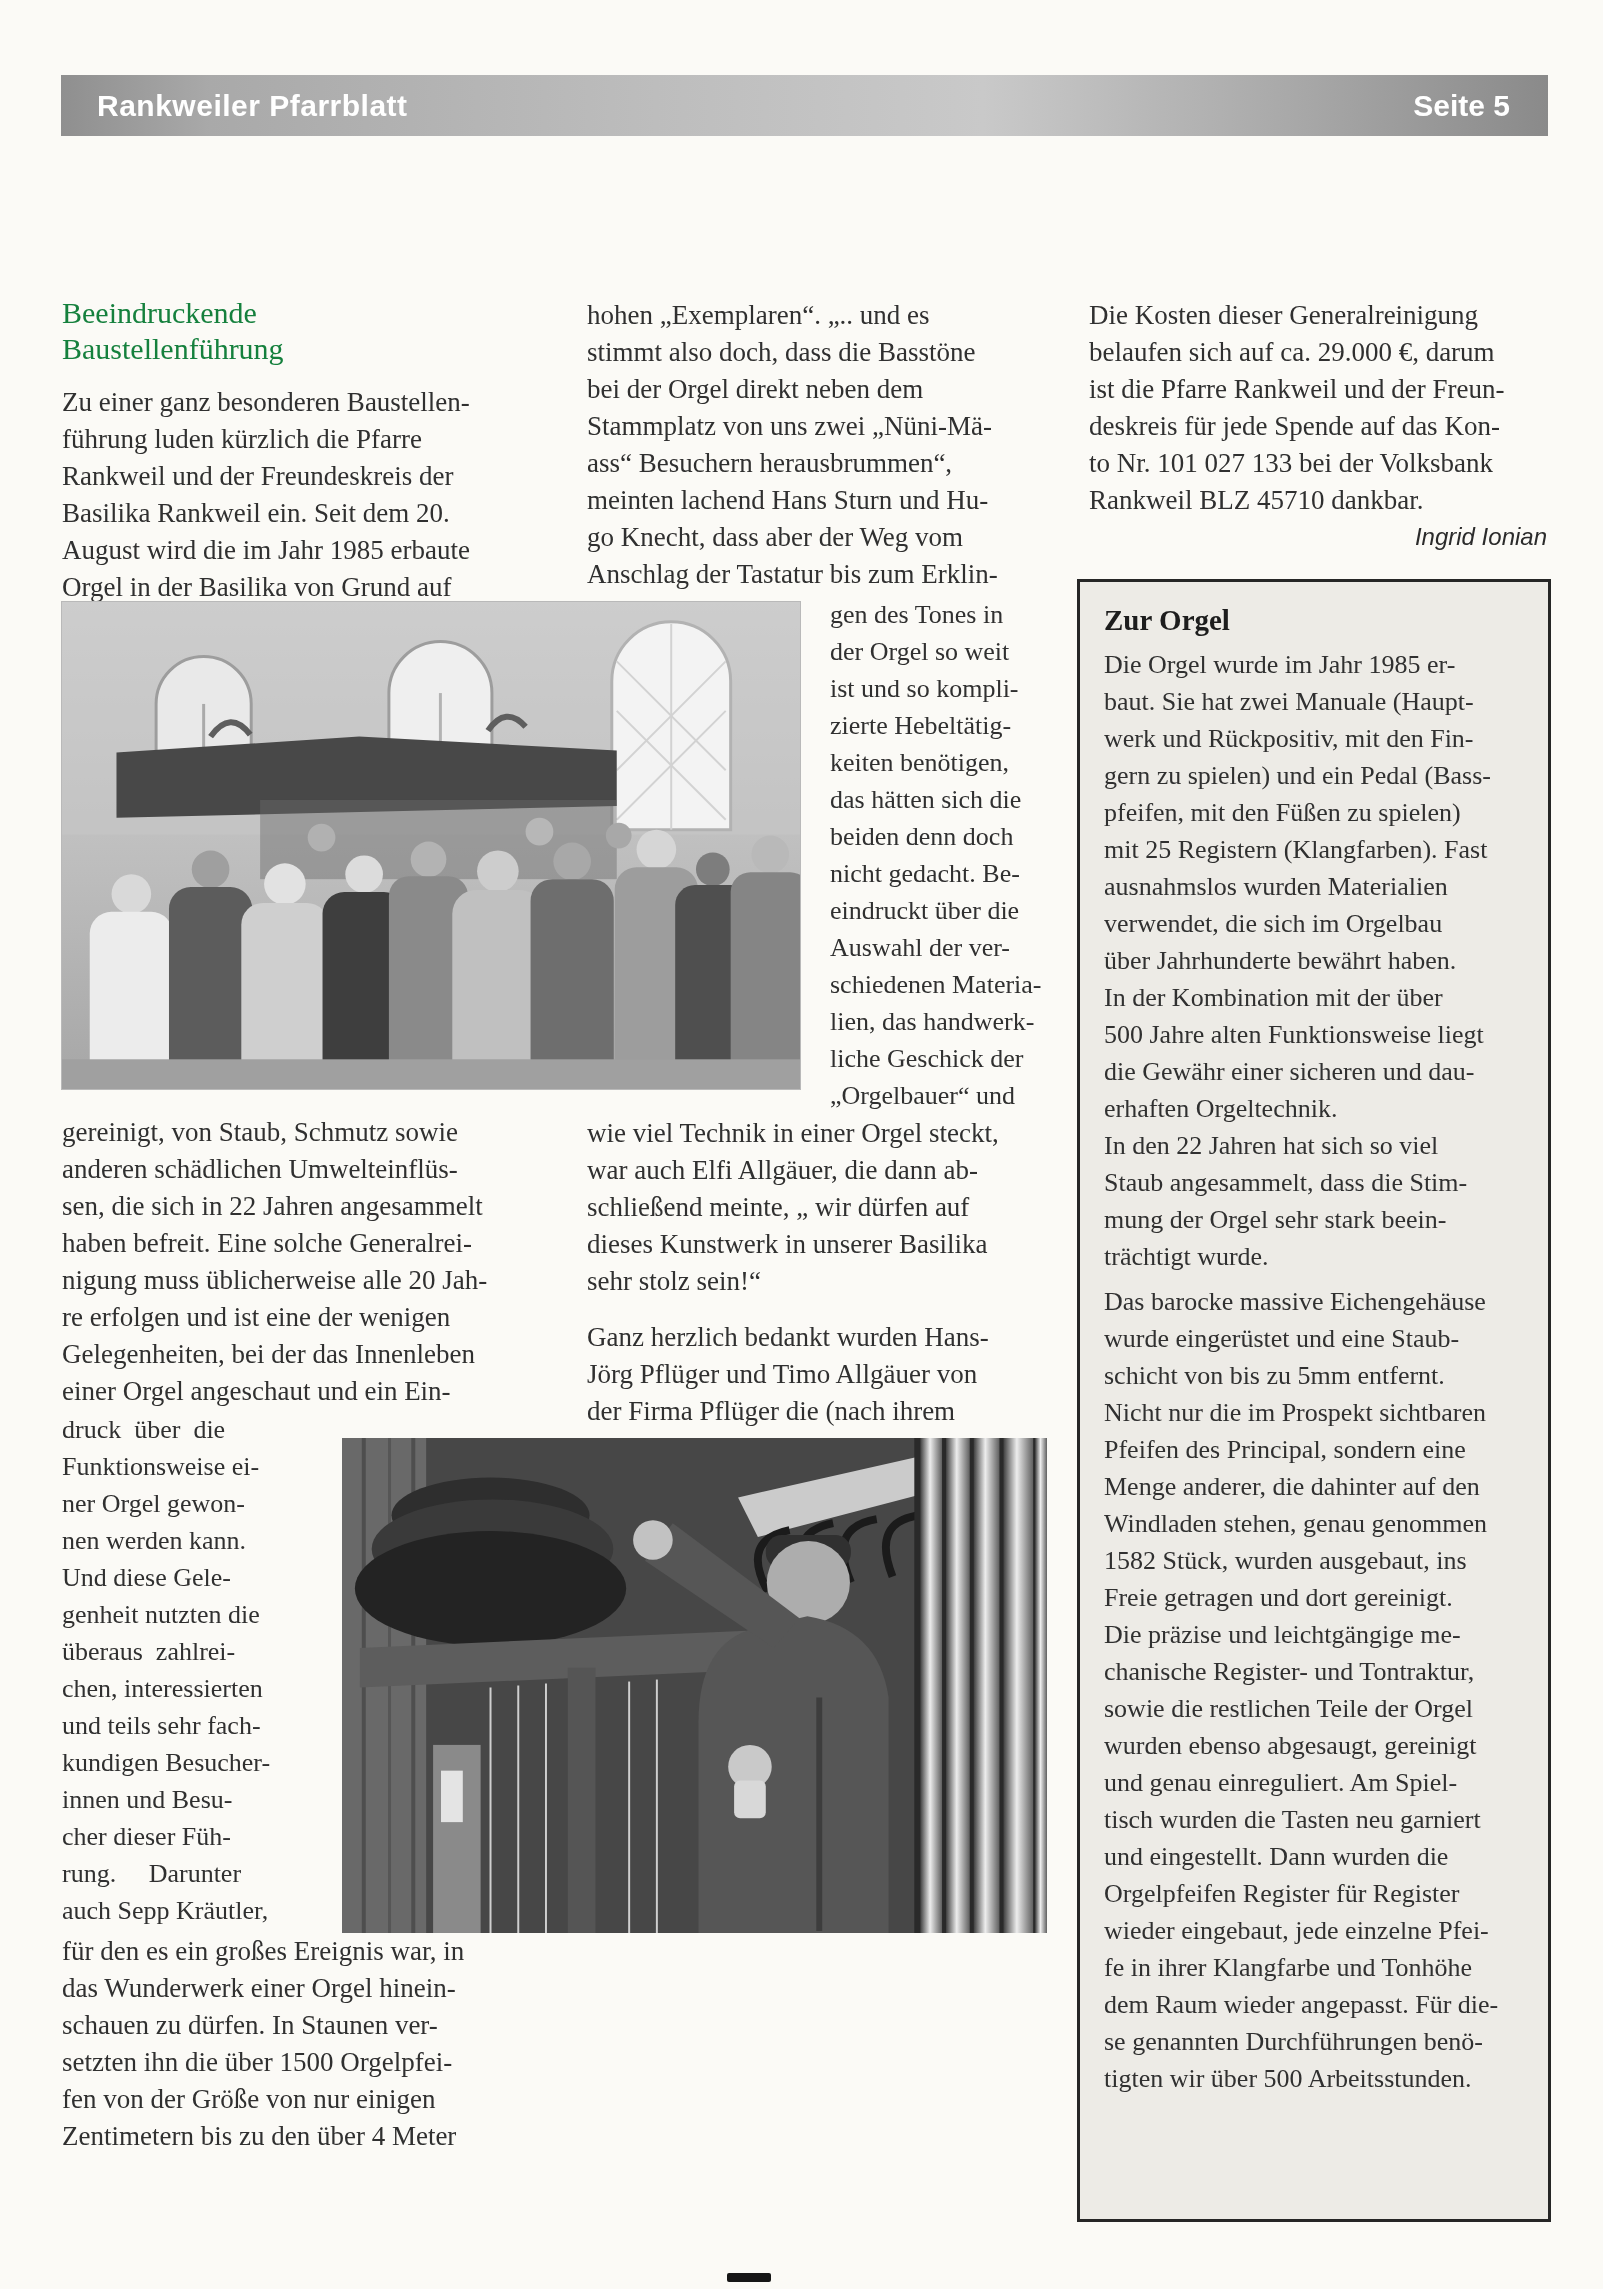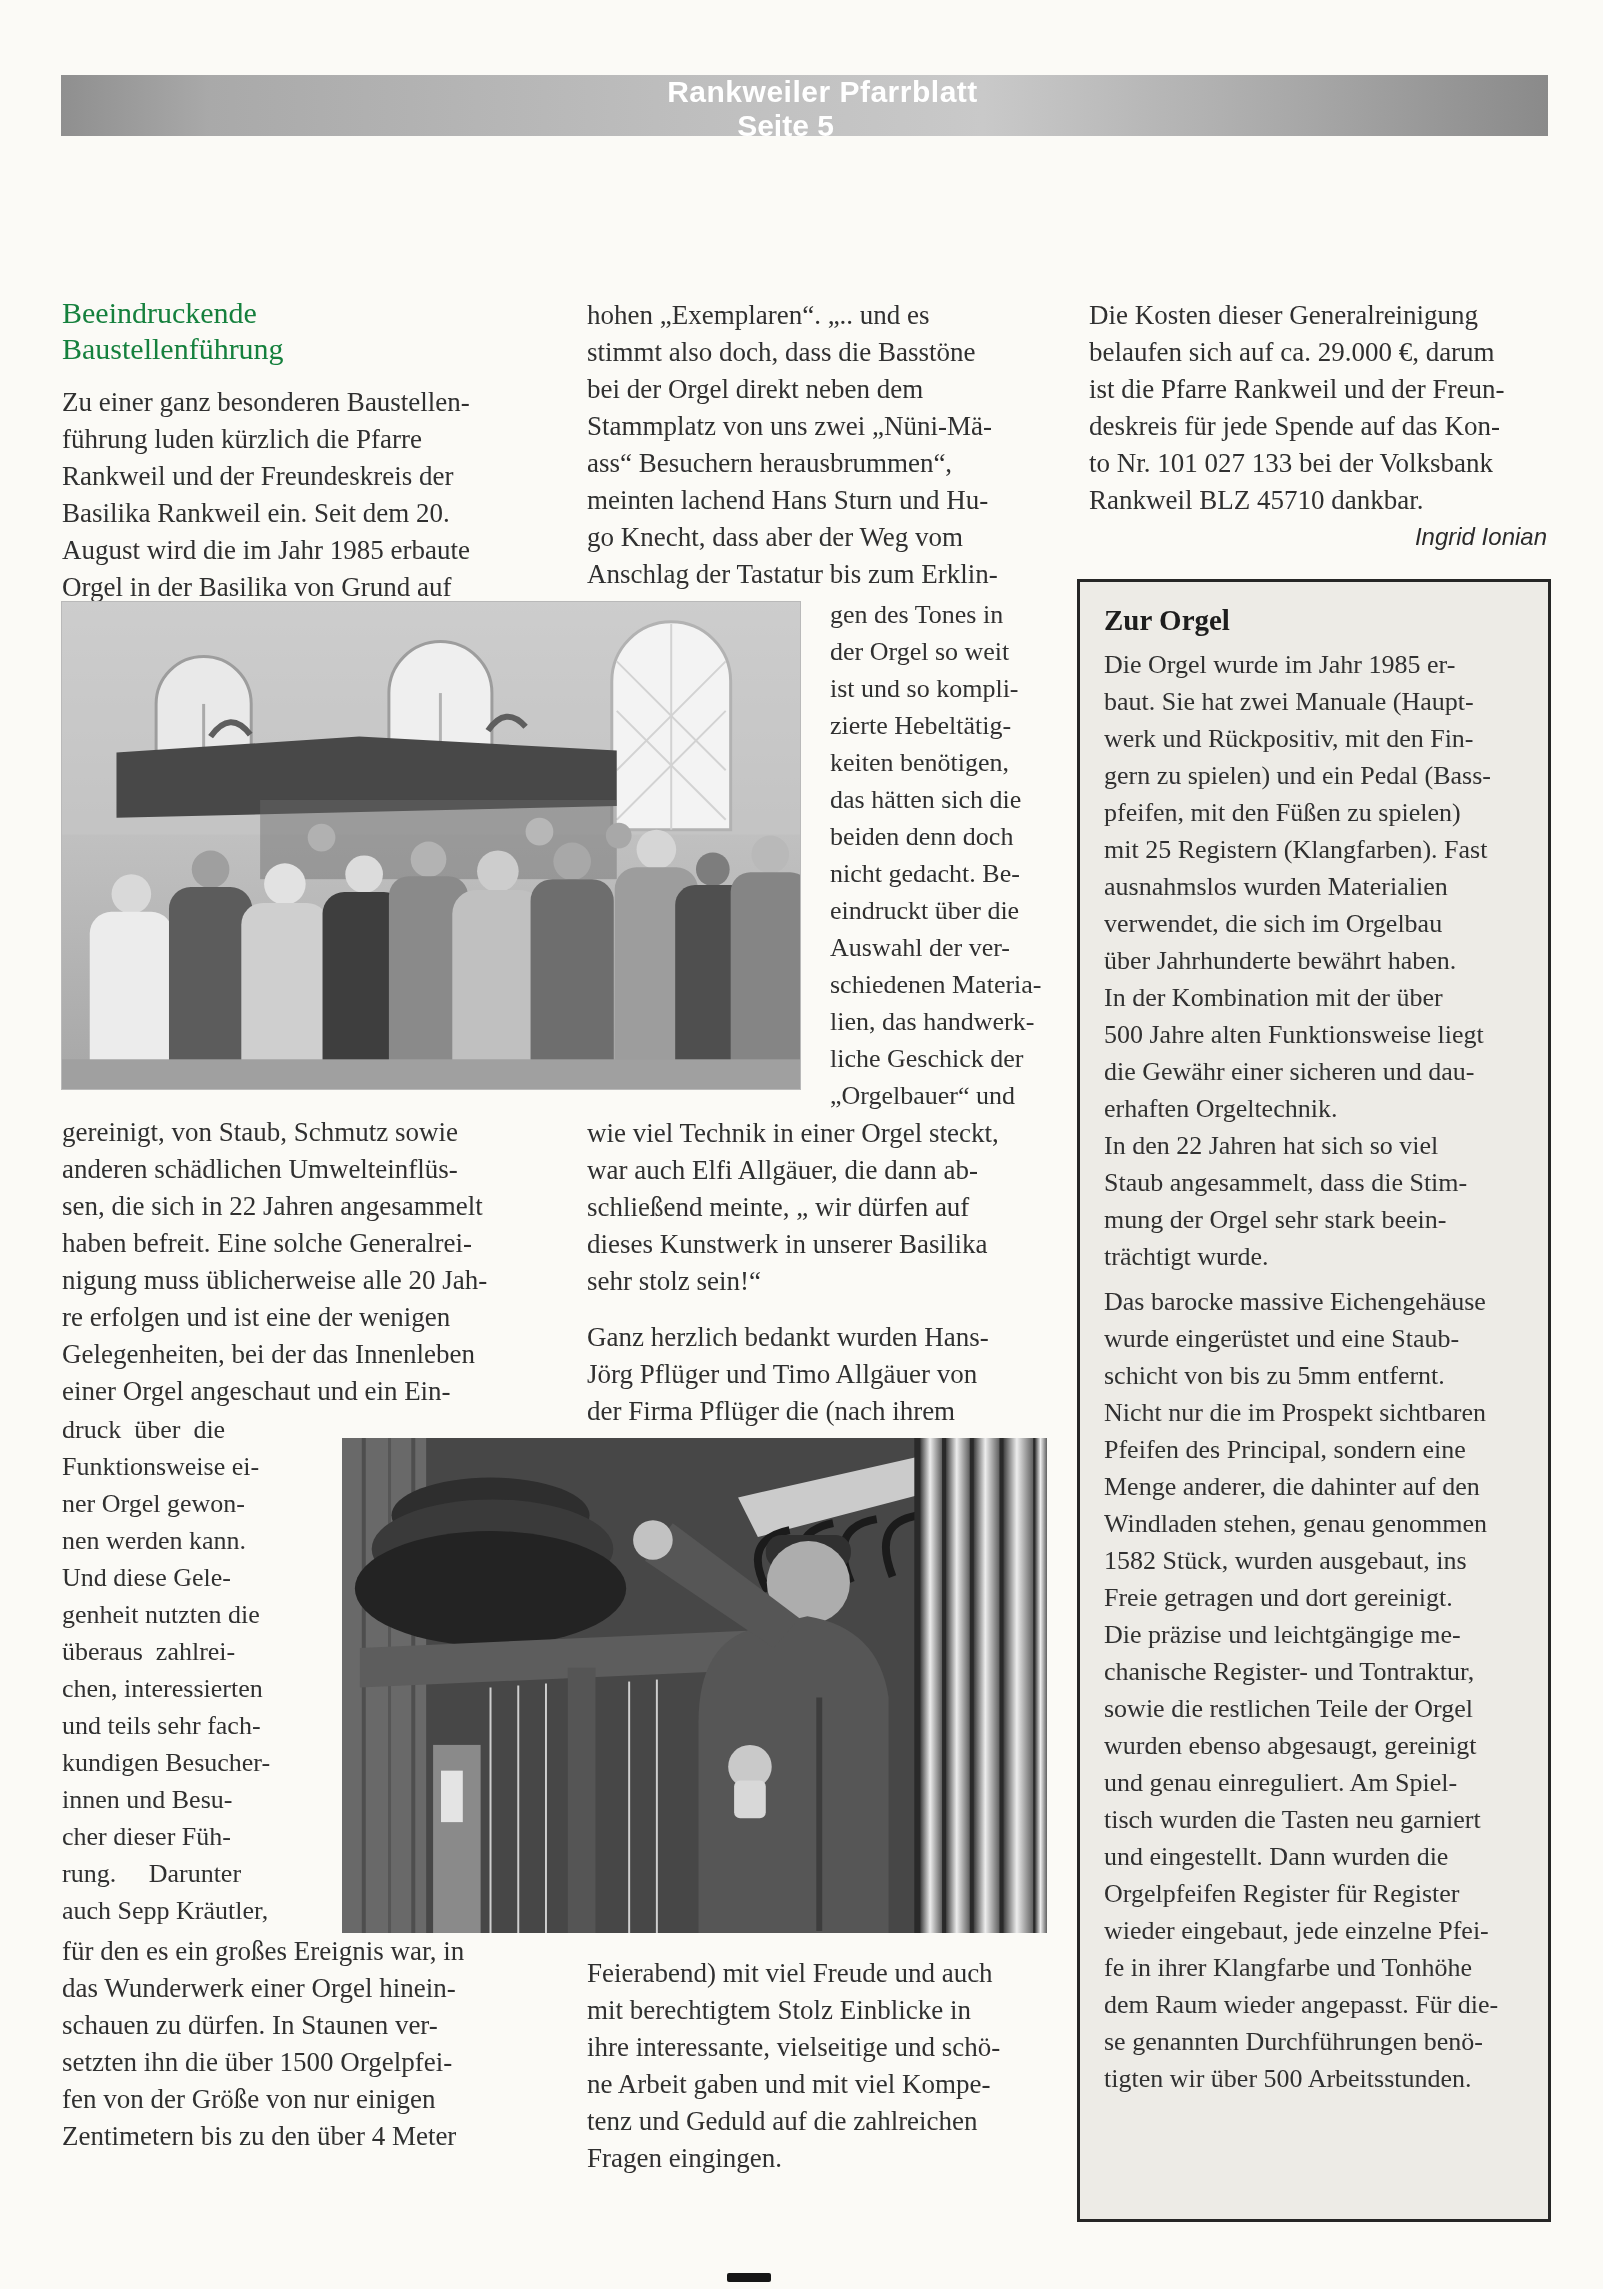--- a/index.html
+++ b/index.html
@@ -7,21 +7,21 @@
     position:relative;width:1604px;height:2290px;margin:0 auto;
     background:#fbfaf6;overflow:hidden;
     font-family:"Liberation Serif",serif;color:#2e2e2e;
   }
   .abs{position:absolute;}
   
   #header-bar{
     left:61px;top:75px;width:1487px;height:61px;
     background:linear-gradient(90deg,#8f8f8f 0%,#a9a9a9 10%,#bdbdbd 40%,#c9c9c9 62%,#a5a5a5 85%,#8a8a8a 100%);
     display:flex;align-items:center;justify-content:space-between;
-    font-family:"Liberation Sans",sans-serif;font-weight:bold;font-size:30px;color:#ffffff;flex-direction:column;
+    font-family:"Liberation Sans",sans-serif;font-weight:bold;font-size:30px;color:#ffffff;
   }
   #header-bar .hl{padding-left:36px;letter-spacing:0.5px;}
   #header-bar .hr{padding-right:38px;}
   
   #article-title{
     left:62px;top:198px;width:1479px;
     font-family:"Liberation Sans",sans-serif;font-weight:bold;
     font-size:42px;color:#414141;letter-spacing:-0.5px;
   }
   
@@ -239,26 +239,20 @@
 
       <rect x="578" y="0" width="134" height="500" fill="#2a2a2a"></rect>
       <rect x="584" y="0" width="22" height="500" fill="url(#pipeG)"></rect>
       <rect x="610" y="0" width="24" height="500" fill="url(#pipeG)"></rect>
       <rect x="638" y="0" width="26" height="500" fill="url(#pipeG)"></rect>
       <rect x="668" y="0" width="30" height="500" fill="url(#pipeG)"></rect>
       <rect x="700" y="0" width="12" height="500" fill="url(#pipeG)"></rect>
     </svg>
   </div>
 
-  <div class="abs para" style="left:587px;top:1955px;width:457px;">Feierabend) mit viel Freude und auch
-mit berechtigtem Stolz Einblicke in
-ihre interessante, vielseitige und schö-
-ne Arbeit gaben und mit viel Kompe-
-tenz und Geduld auf die zahlreichen
-Fragen eingingen.</div>
 
   <div class="abs para" style="left:1089px;top:297px;width:458px;">Die Kosten dieser Generalreinigung
 belaufen sich auf ca. 29.000 €, darum
 ist die Pfarre Rankweil und der Freun-
 deskreis für jede Spende auf das Kon-
 to Nr. 101 027 133 bei der Volksbank
 Rankweil BLZ 45710 dankbar.</div>
   <div class="abs signature" style="left:1089px;top:523px;width:458px;">Ingrid Ionian</div>
 
   <div id="infobox" class="abs">

